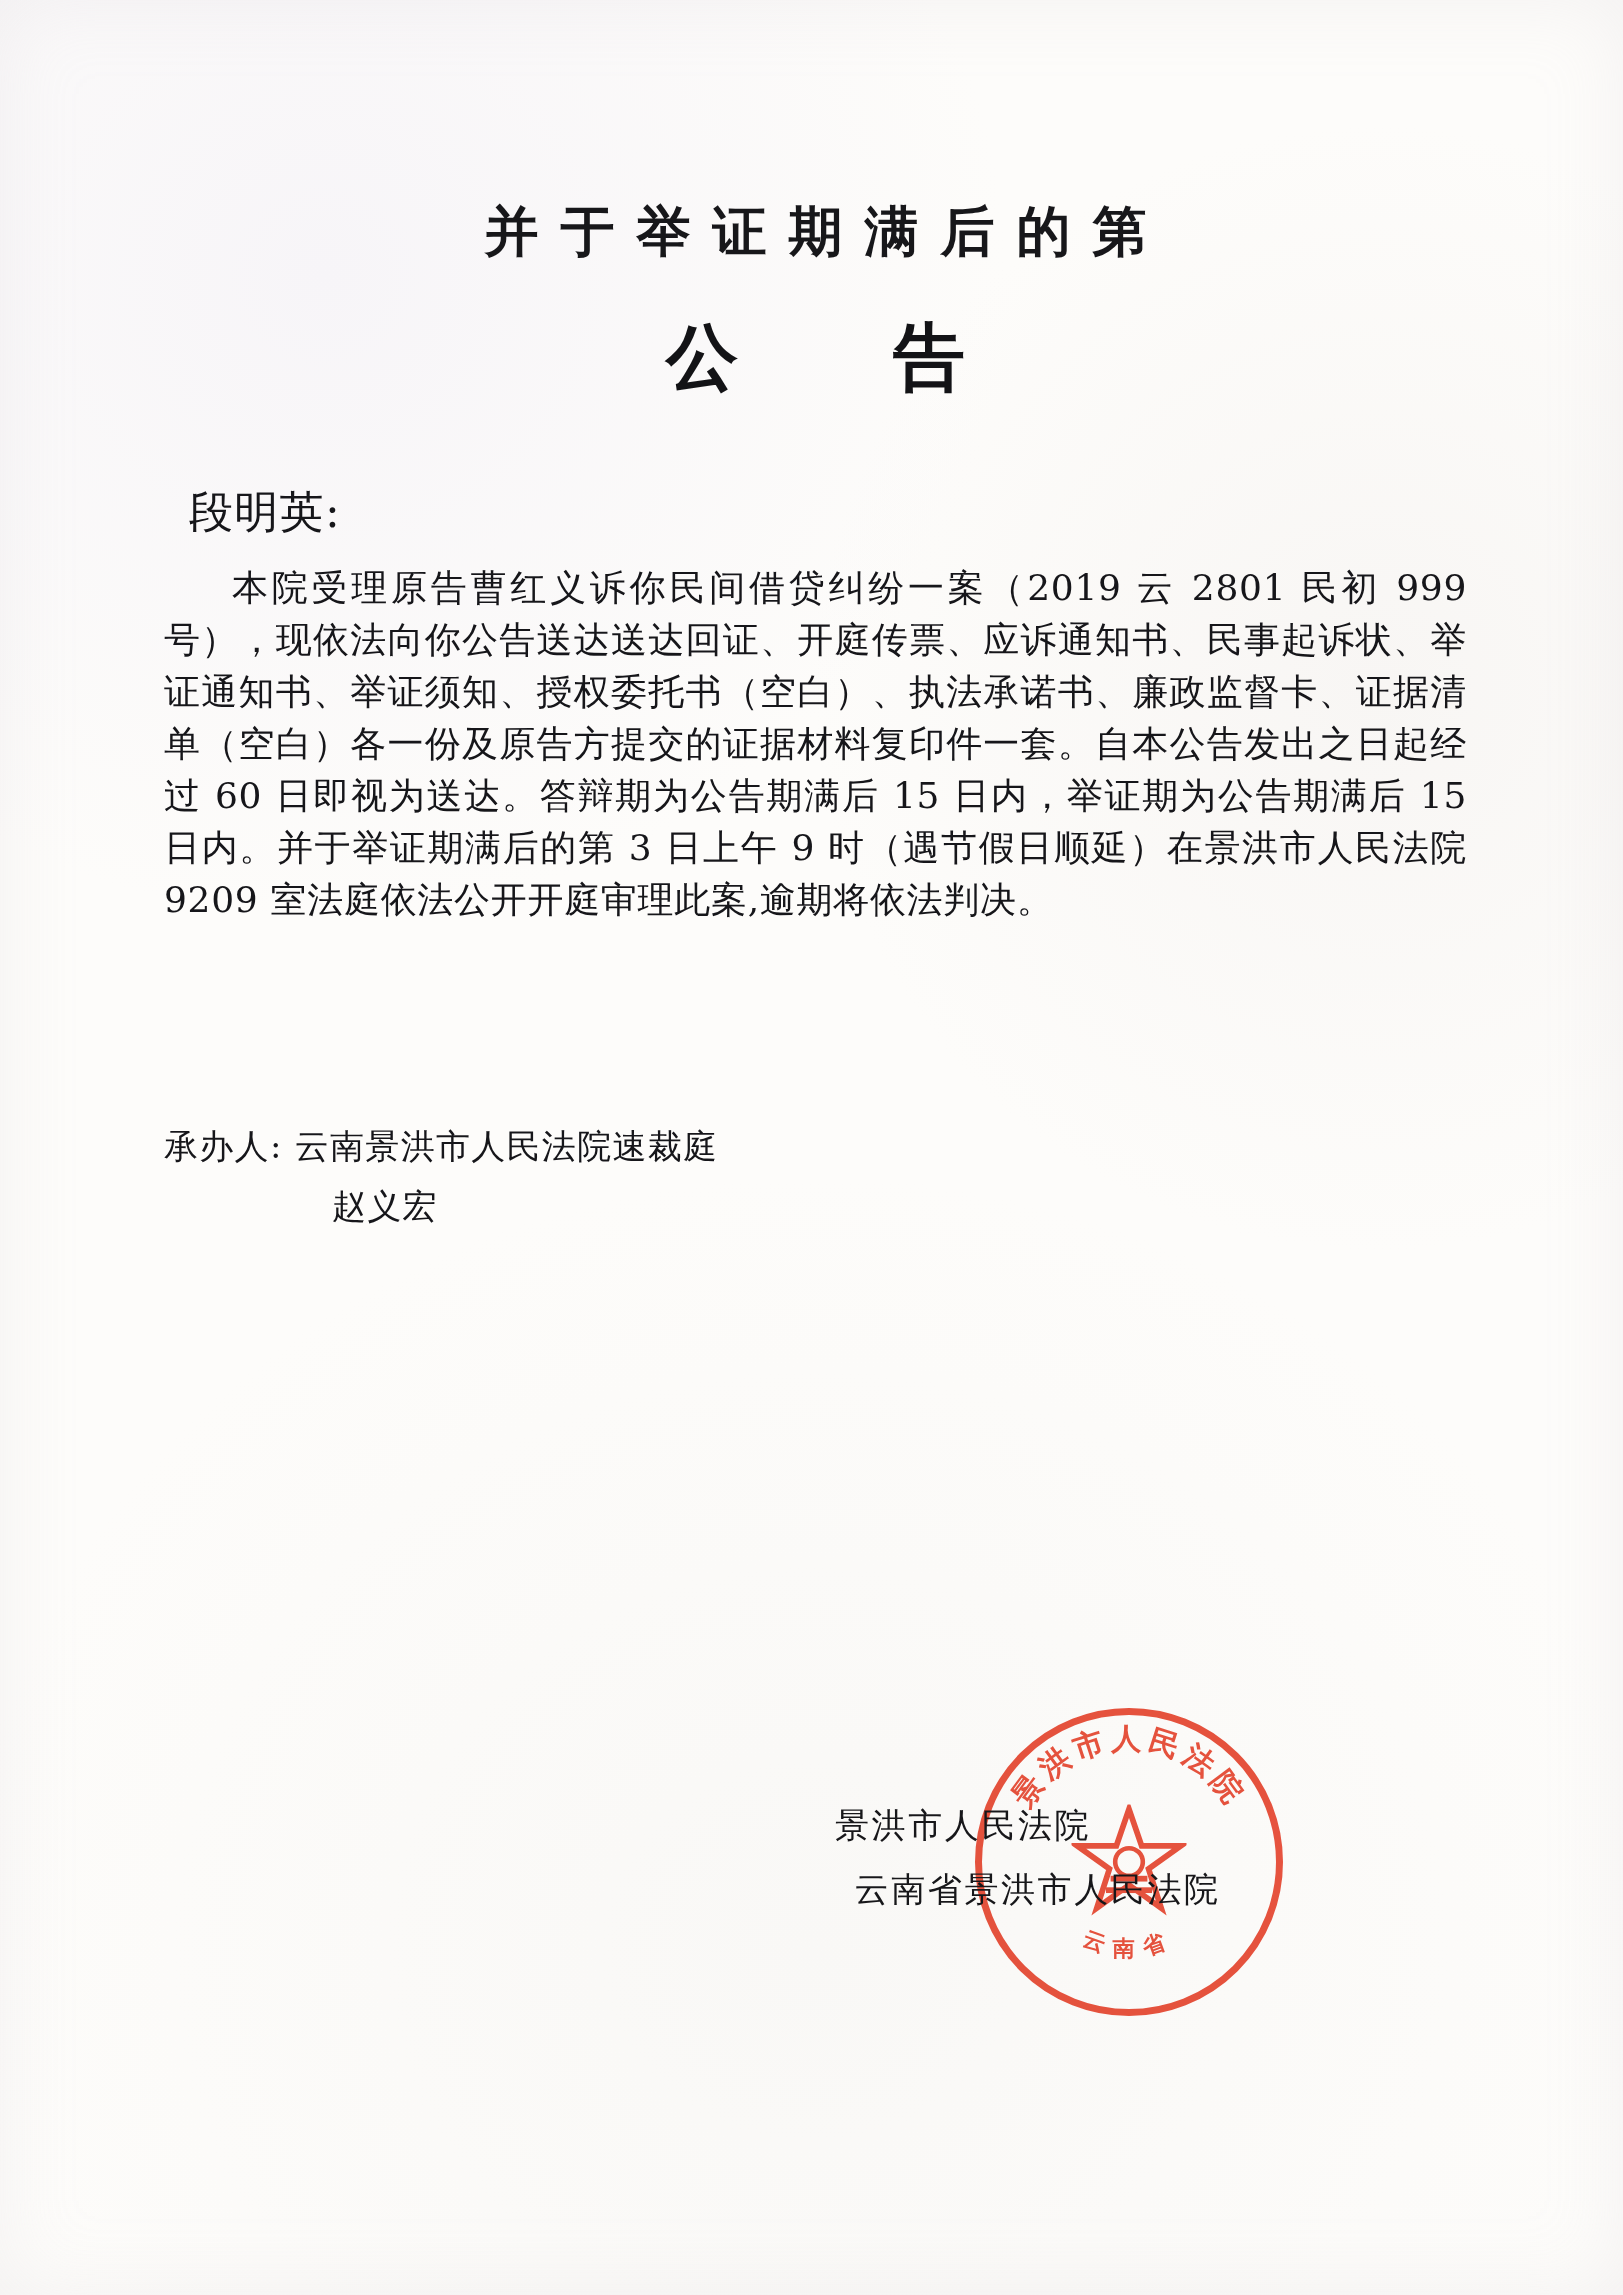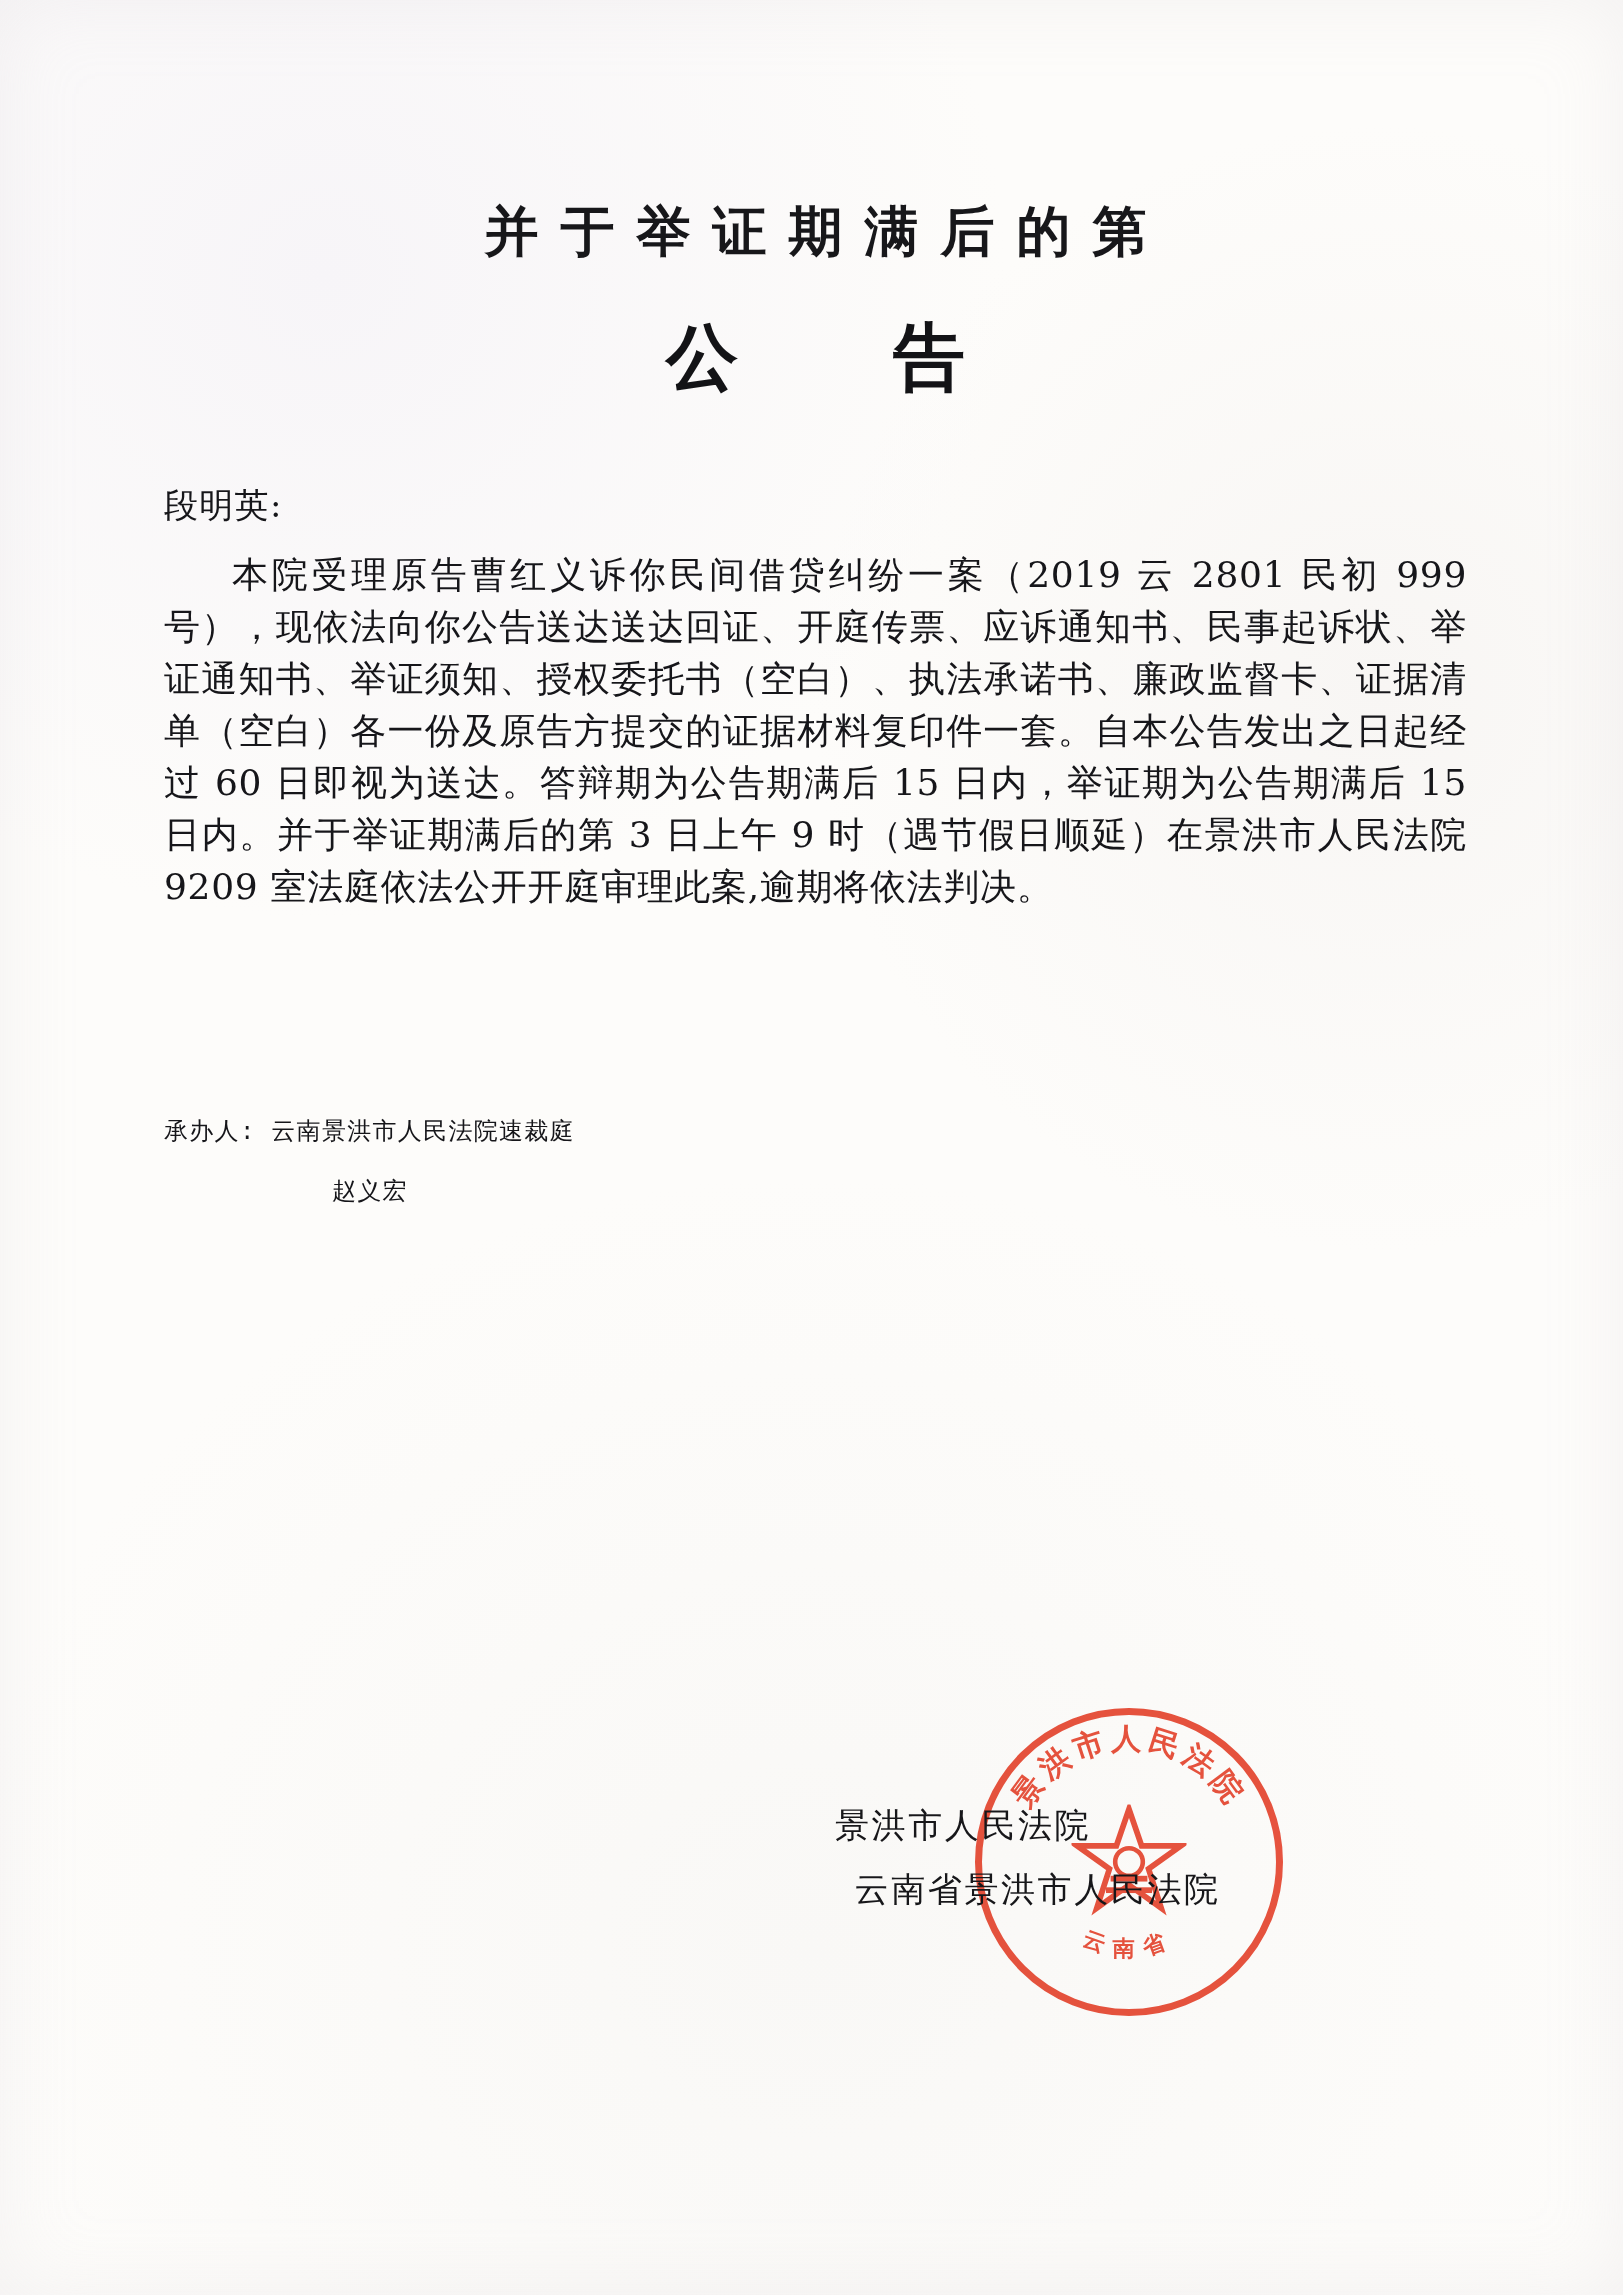--- a/index.html
+++ b/index.html
@@ -56,43 +56,43 @@
     font-weight: bold;
     font-size: 72px;
     letter-spacing: 65px;
     margin-top: 41px;
     margin-left: 65px;
     color: #131316;
   }
 
   .recipient {
     margin-top: 77px;
-    font-size: 34px;
+    font-size: 44px;
     color: #16161a;
     letter-spacing: 1.3px;
+    margin-left: 25px;
   }
 
   .body-text {
     margin-top: 19.6px;
     font-size: 36px;
     line-height: 52px;
     color: #16161a;
     text-align: justify;
     text-justify: inter-ideograph;
     text-indent: 68px;
     letter-spacing: 0.7px;
   }
 
   .signature-block {
     margin-top: 190px;
-    font-size: 24px;
+    font-size: 34px;
     line-height: 60px;
     color: #16161a;
     letter-spacing: 1.3px;
-    font-family: Liberation Mono, monospace;
   }
   .sig-line-1 { padding-left: 0px; }
   .sig-line-2 { padding-left: 168px; }
 
   
   .seal {
     position: absolute;
     left: 975px;
     top: 1708px;
     width: 308px;

